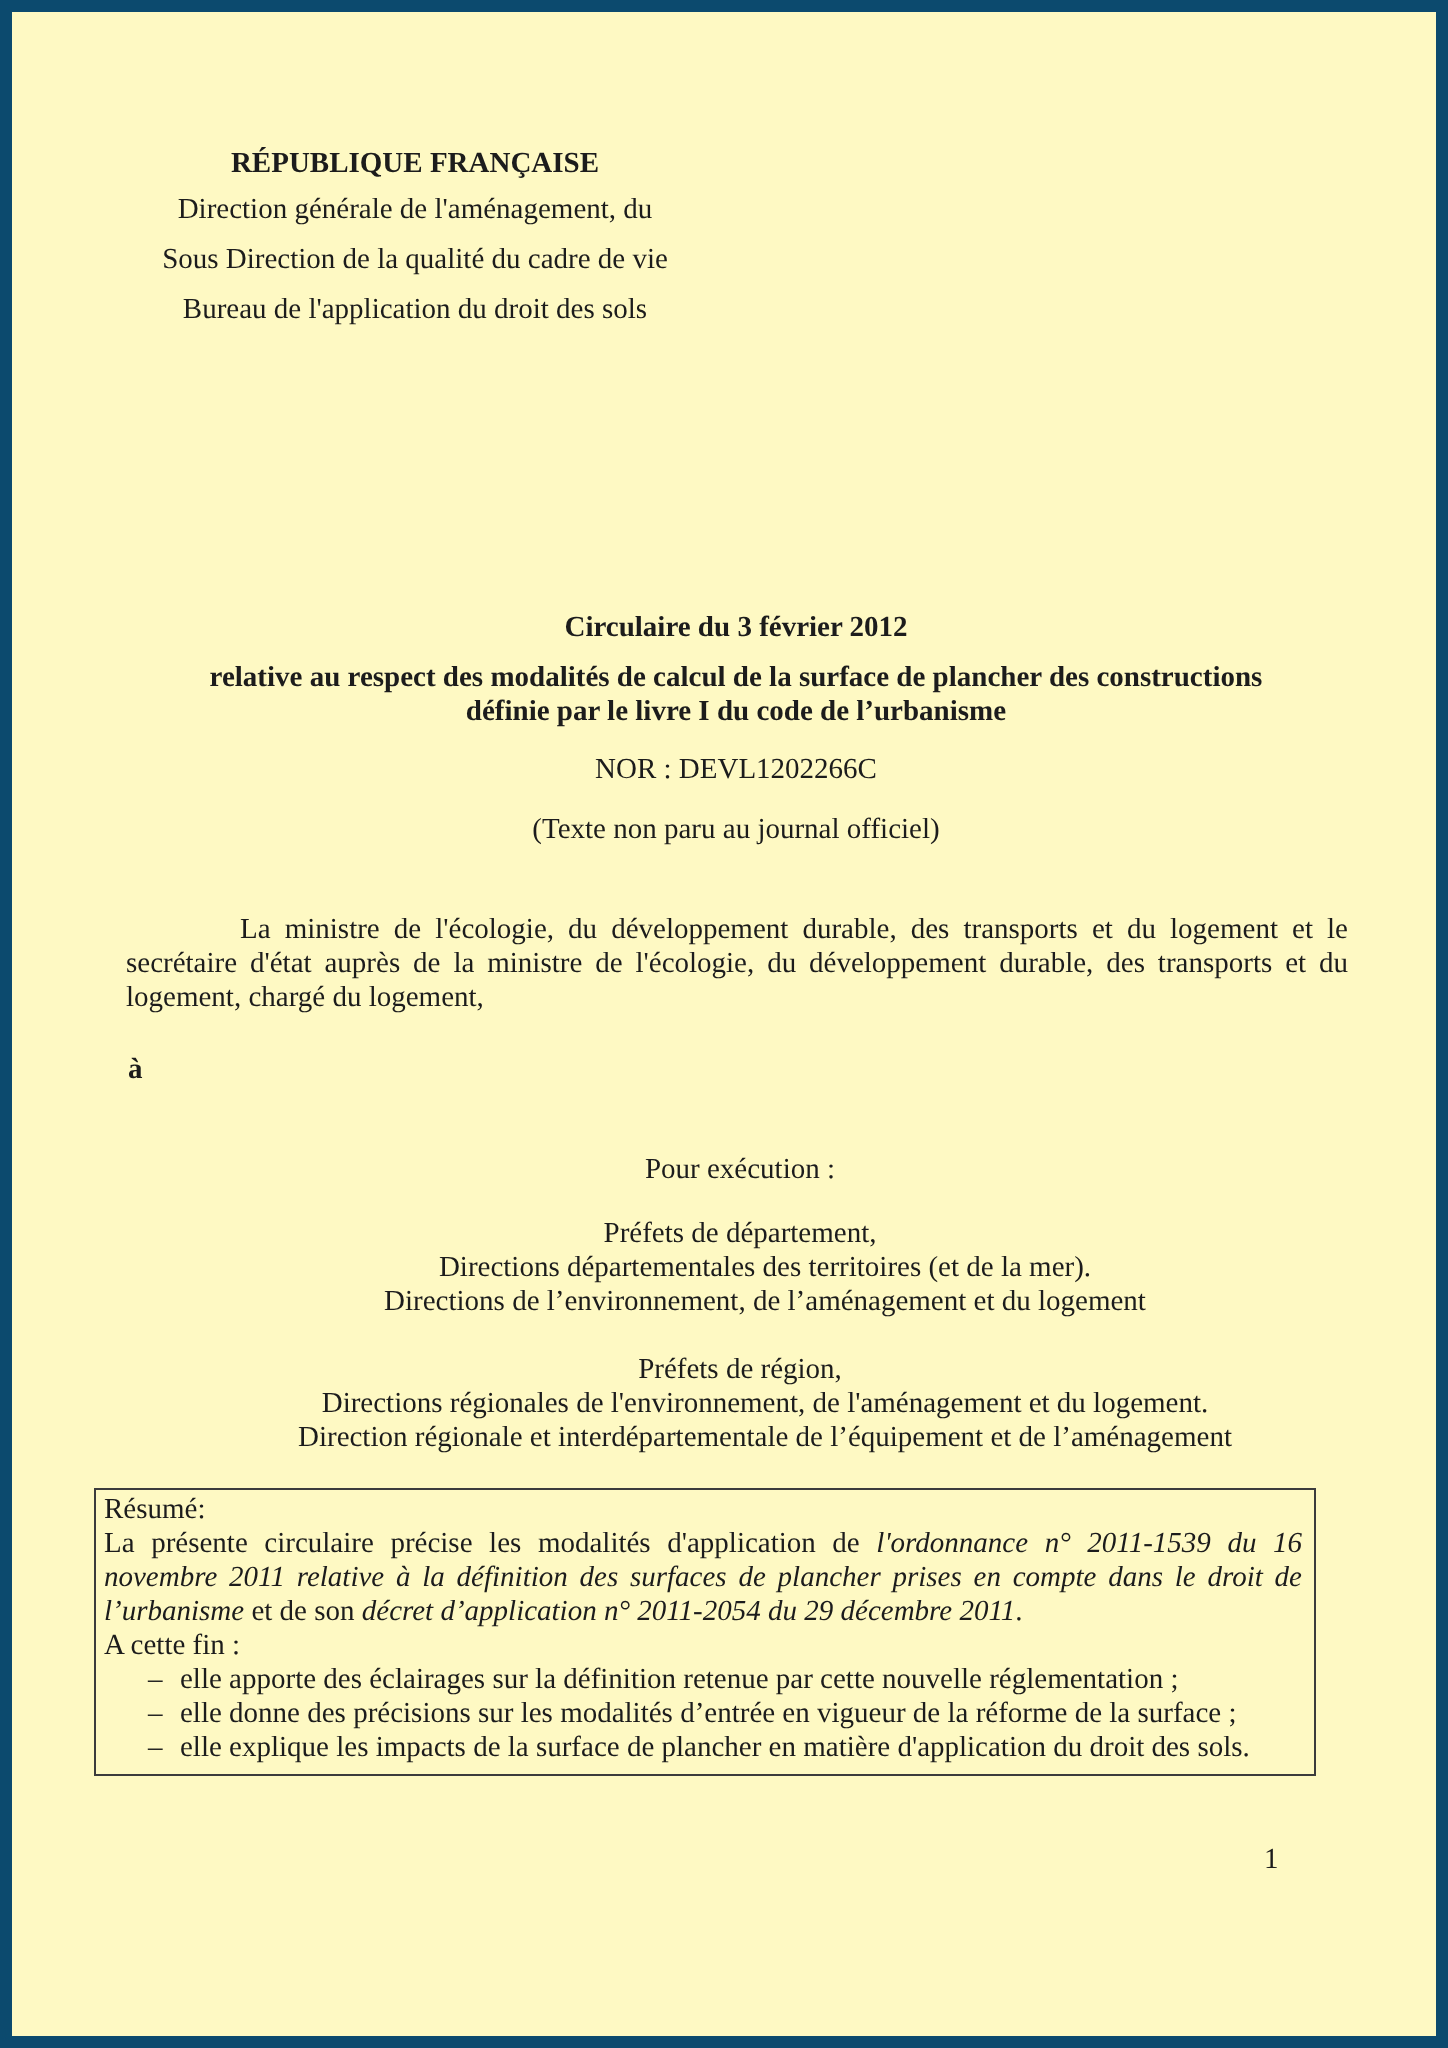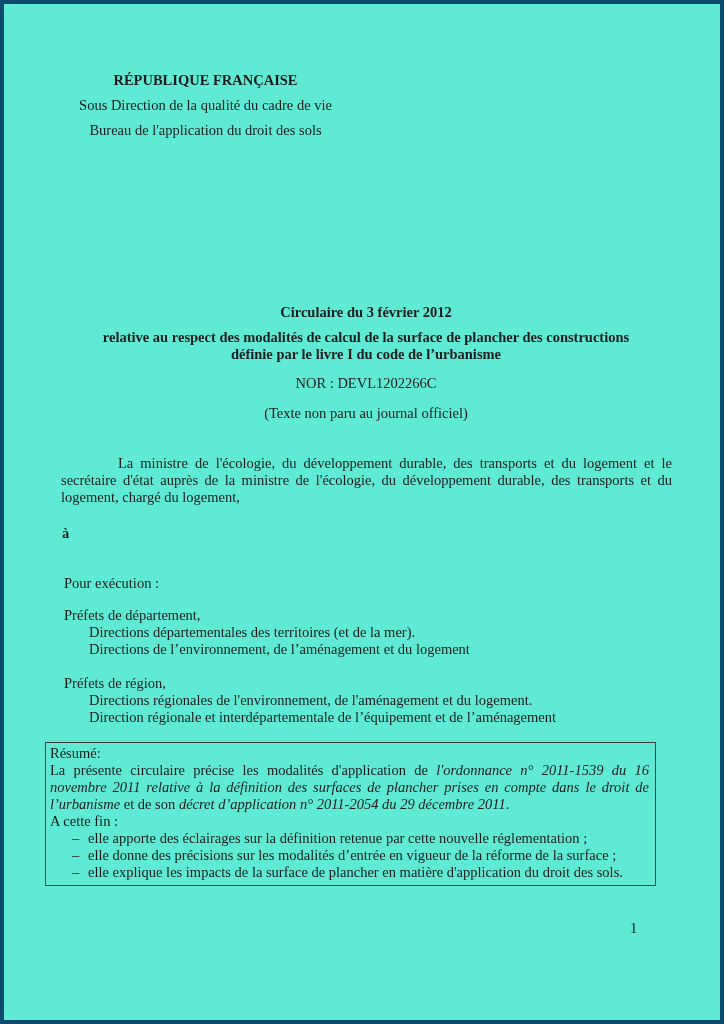--- a/index.html
+++ b/index.html
@@ -1,21 +1,21 @@
 <!DOCTYPE html>
 <html lang="fr"><head>
 <meta charset="utf-8">
 <style>
   html, body { margin: 0; padding: 0; background: #fff; }
   .page {
     position: relative;
     width: 724px;
     height: 1024px;
-    background: #5eead4;
-    border: 4px solid #0c4a6e;
+    background: #fef9c3;
+    border: 6px solid #0c4a6e;
     box-sizing: border-box;
     font-family: "Liberation Serif", "DejaVu Serif", serif;
     font-size: 14.5px;
     line-height: 17px;
     color: #1c1c1c;
     overflow: hidden;
   }
   .bold { font-weight: bold; }
   .italic { font-style: italic; }
 
@@ -51,20 +51,21 @@
   .a-line {
     position: absolute;
     left: 58px; top: 521px;
     font-weight: bold;
   }
 
   .exec-block {
     position: absolute;
     left: 60px; top: 571px;
     width: 608px;
+    text-align: center;
   }
   .exec-title { margin: 0 0 15px 0; }
   .addr-group { margin: 0; }
   .addr-group.second { margin-top: 17px; }
   .addr-group .indent { padding-left: 25px; }
 
   .resume-box {
     position: absolute;
     left: 41px; top: 738px;
     width: 611px;
@@ -85,20 +86,21 @@
   }
 </style>
 </head>
 <body>
 
 <div class="page">
 
   <div class="doc-header">
     <div class="hdr-p first bold">RÉPUBLIQUE FRANÇAISE</div>
     <div class="hdr-p">
+      <div>Direction générale de l'aménagement, du</div>
     </div>
     <div class="hdr-p">Sous Direction de la qualité du cadre de vie</div>
     <div class="hdr-p">Bureau de l'application du droit des sols</div>
   </div>
 
   <div class="title-block">
     <div class="title-line1">Circulaire du 3 février 2012</div>
     <div class="subtitle">relative au respect des modalités de calcul de la surface de plancher des constructions</div>
     <div class="subtitle">définie par le livre I du code de l’urbanisme</div>
     <div class="nor-line">NOR : DEVL1202266C</div>

